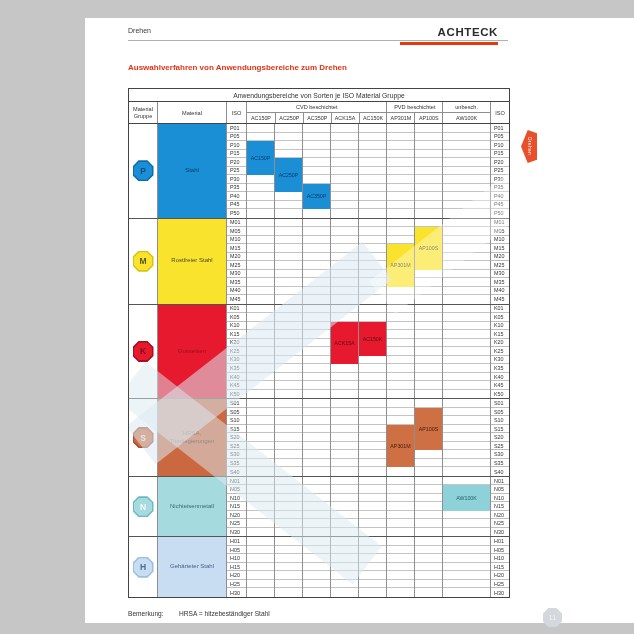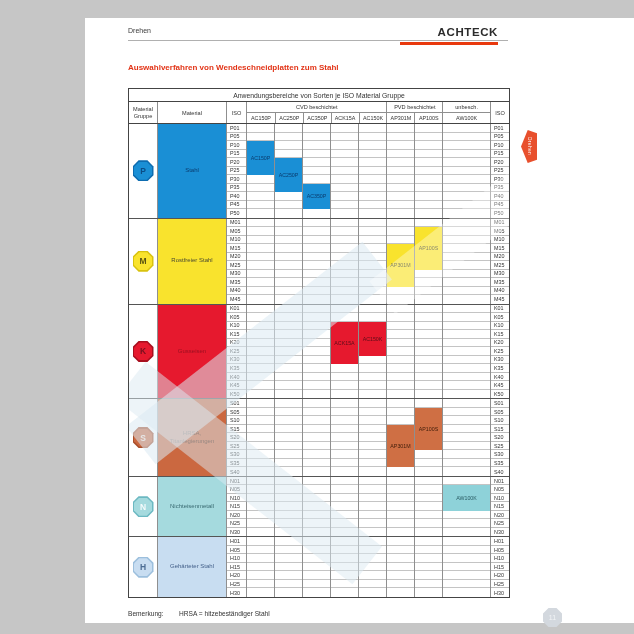--- a/index.html
+++ b/index.html
@@ -80,21 +80,21 @@
 </head>
 <body>
 
 <div class="canvas">
   <div class="page">
 
     <div class="doc-label">Drehen</div>
     <div class="doc-rule"></div>
     <div class="brand">ACHTECK</div>
     <div class="brand-rule"></div>
-    <div class="page-title">Auswahlverfahren von Wendeschneidplatten zum Stahl</div>
+    <div class="page-title">Auswahlverfahren von Anwendungsbereiche zum Drehen</div>
 
     <div class="tbl">
       <div class="t-title">Anwendungsbereiche von Sorten je ISO Material Gruppe</div>
       <div class="t-head">
         <div class="hc mg">Material
 Gruppe</div>
         <div class="hc mat">Material</div>
         <div class="hc isoc">ISO</div>
         <div class="grades-wrap">
           <div class="grow1">

